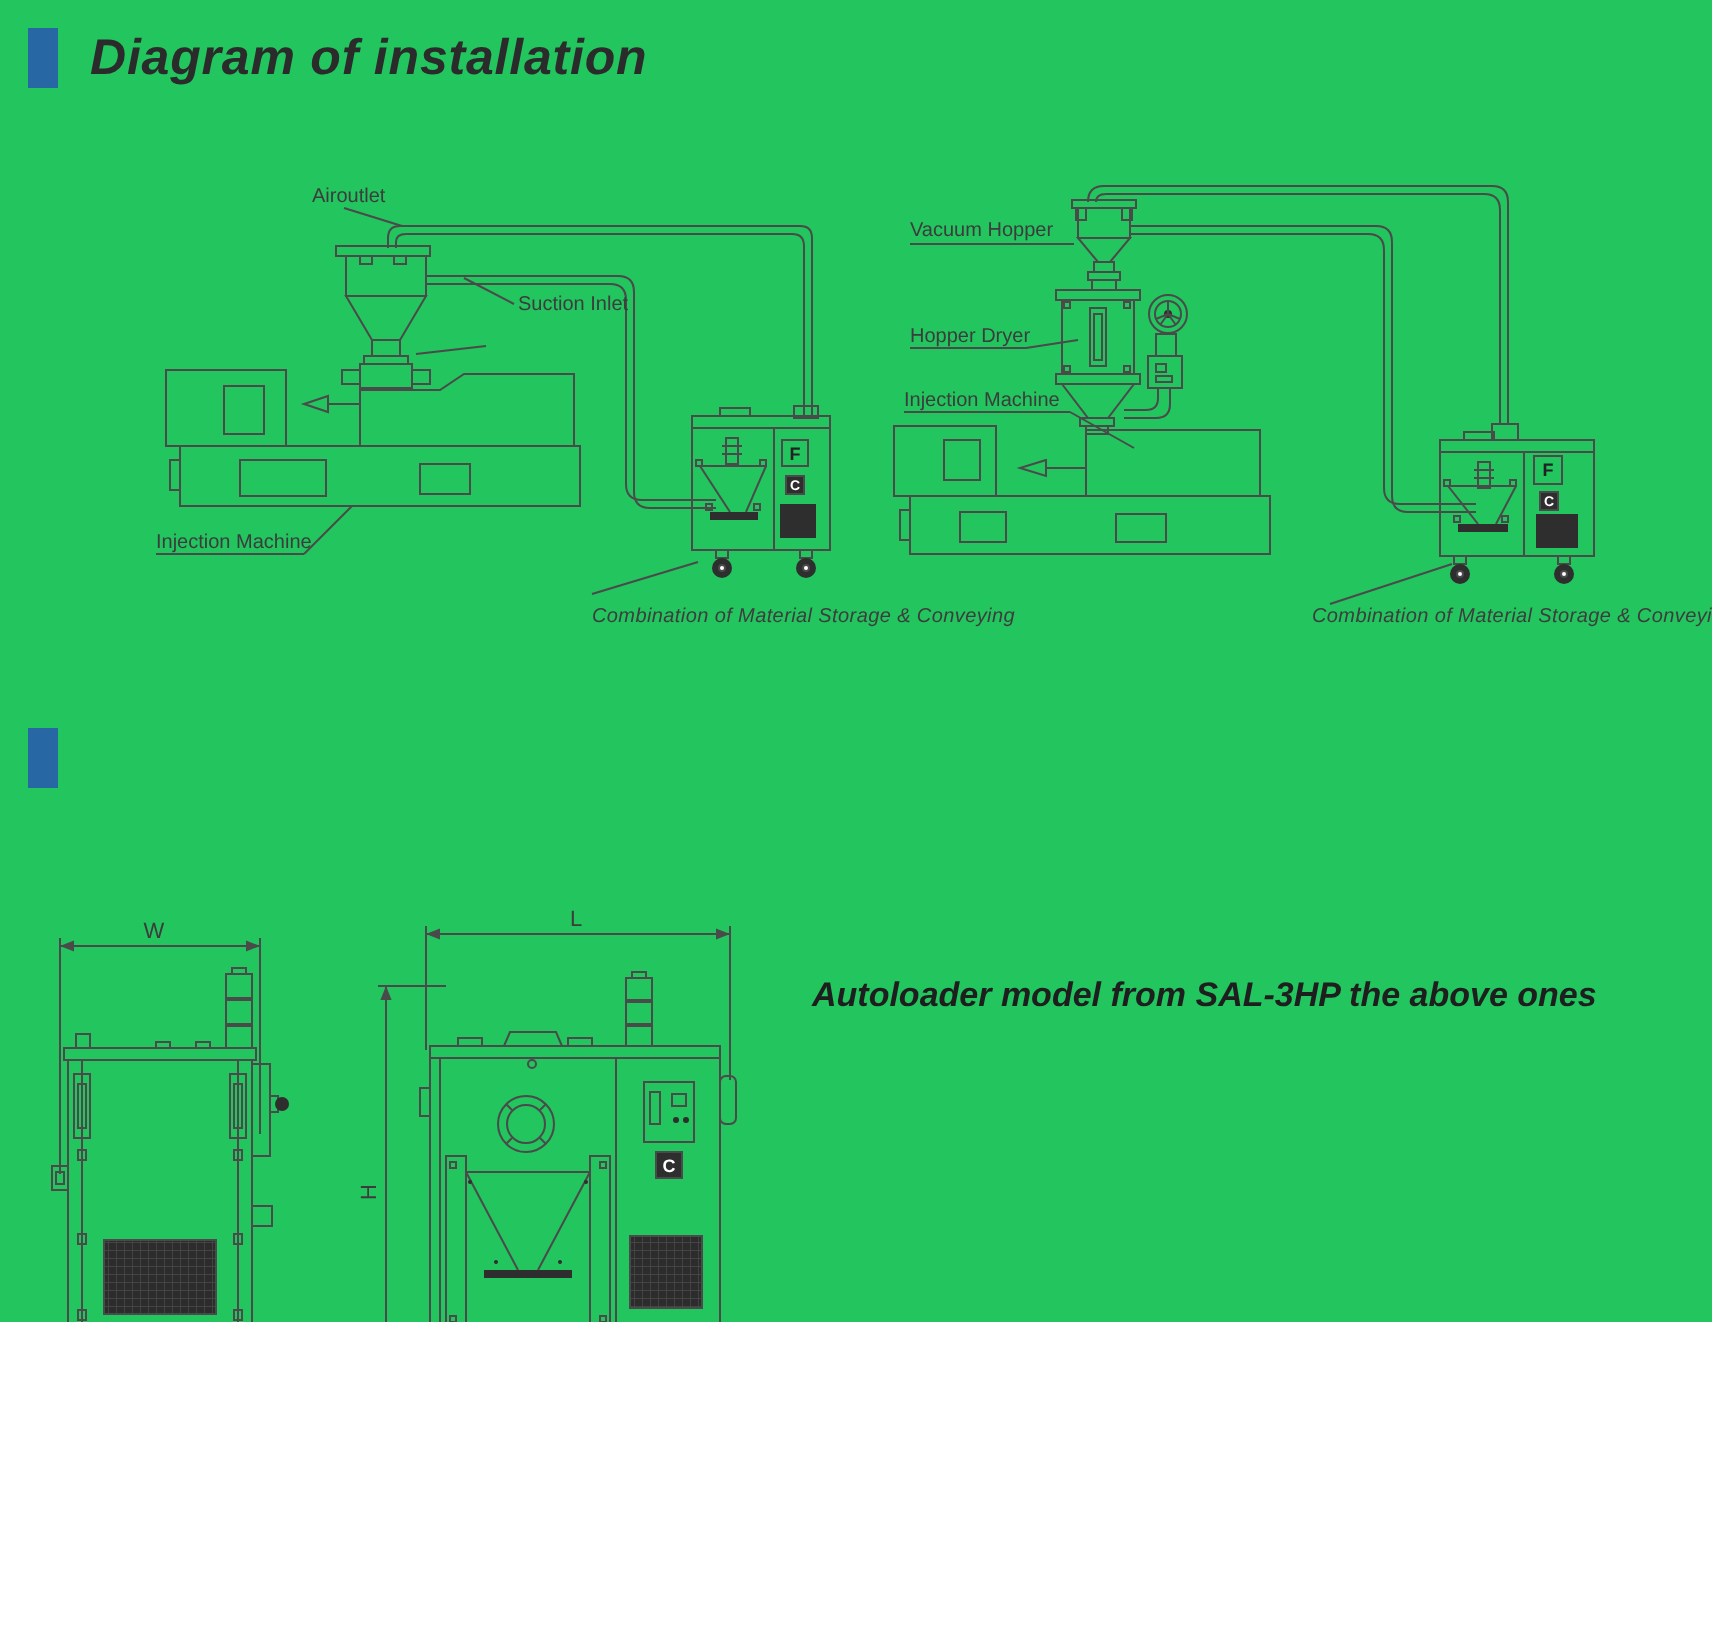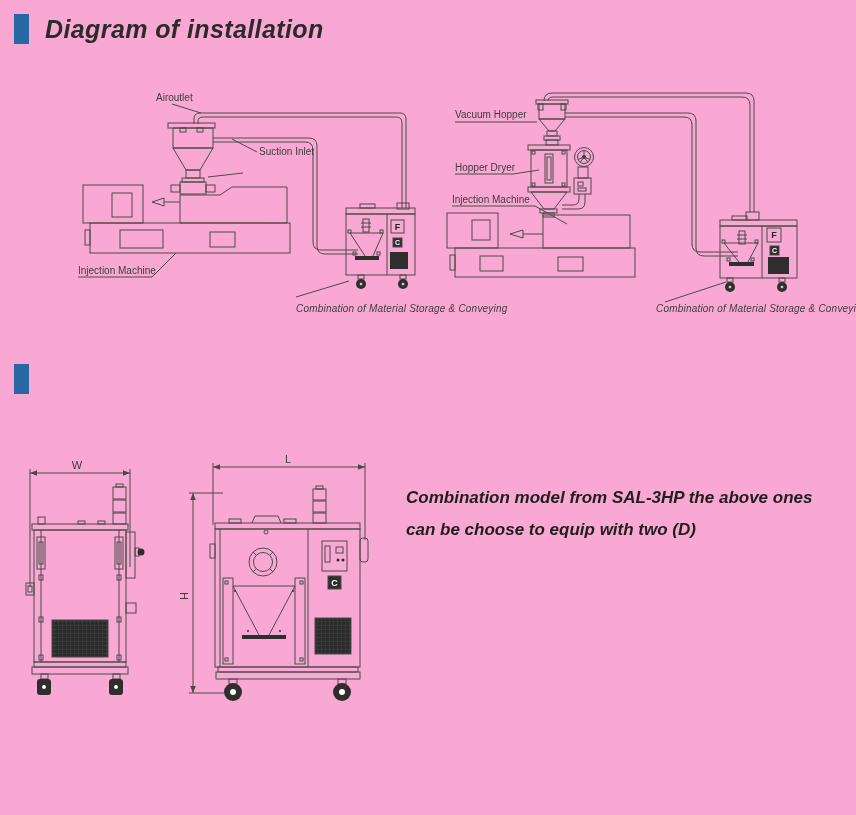--- a/index.html
+++ b/index.html
@@ -1,16 +1,16 @@
 <!DOCTYPE html>
 <html><head>
 <meta charset="utf-8">
 <style>
   html,body{margin:0;padding:0;background:#fff;}
-  .page{position:relative;width:856px;height:815px;background:#f9a8d4;overflow:hidden;
+  .page{position:relative;width:856px;height:661px;background:#22c55e;overflow:hidden;
         font-family:"Liberation Sans",sans-serif;}
   .section-header{position:absolute;left:14px;display:flex;align-items:center;gap:16px;height:32px;}
   .marker{width:15px;height:30px;background:#2767a4;flex:0 0 auto;}
   .section-title{font-size:25px;font-weight:700;font-style:italic;color:#2b2b2b;
                  letter-spacing:.4px;margin:0;white-space:nowrap;}
   .diagram{position:absolute;}
   .caption{position:absolute;font-size:10px;color:#3d3d3d;letter-spacing:.2px;white-space:nowrap;font-style:italic;}
   .note{position:absolute;left:406px;top:482px;width:450px;font-style:italic;font-weight:600;
         font-size:17px;color:#1e1e1e;}
   .note div{line-height:32px;white-space:nowrap;}
@@ -366,17 +366,16 @@
       <rect class="s" x="44" y="234" width="8" height="5"></rect>
       <circle class="fd" cx="48" cy="247" r="9"></circle>
         <circle cx="48" cy="247" r="3" fill="#fff"></circle>
       <rect class="s" x="153" y="234" width="8" height="5"></rect>
       <circle class="fd" cx="157" cy="247" r="9"></circle>
         <circle cx="157" cy="247" r="3" fill="#fff"></circle>
     </g>
   </svg>
 
   <div class="note">
-    <div>Combination model from SAL-3HP the above ones</div>
-    <div>can be choose to equip with two (D)</div>
+    <div>Autoloader model from SAL-3HP the above ones</div>
   </div>
 
 </div>
 
 </body></html>

